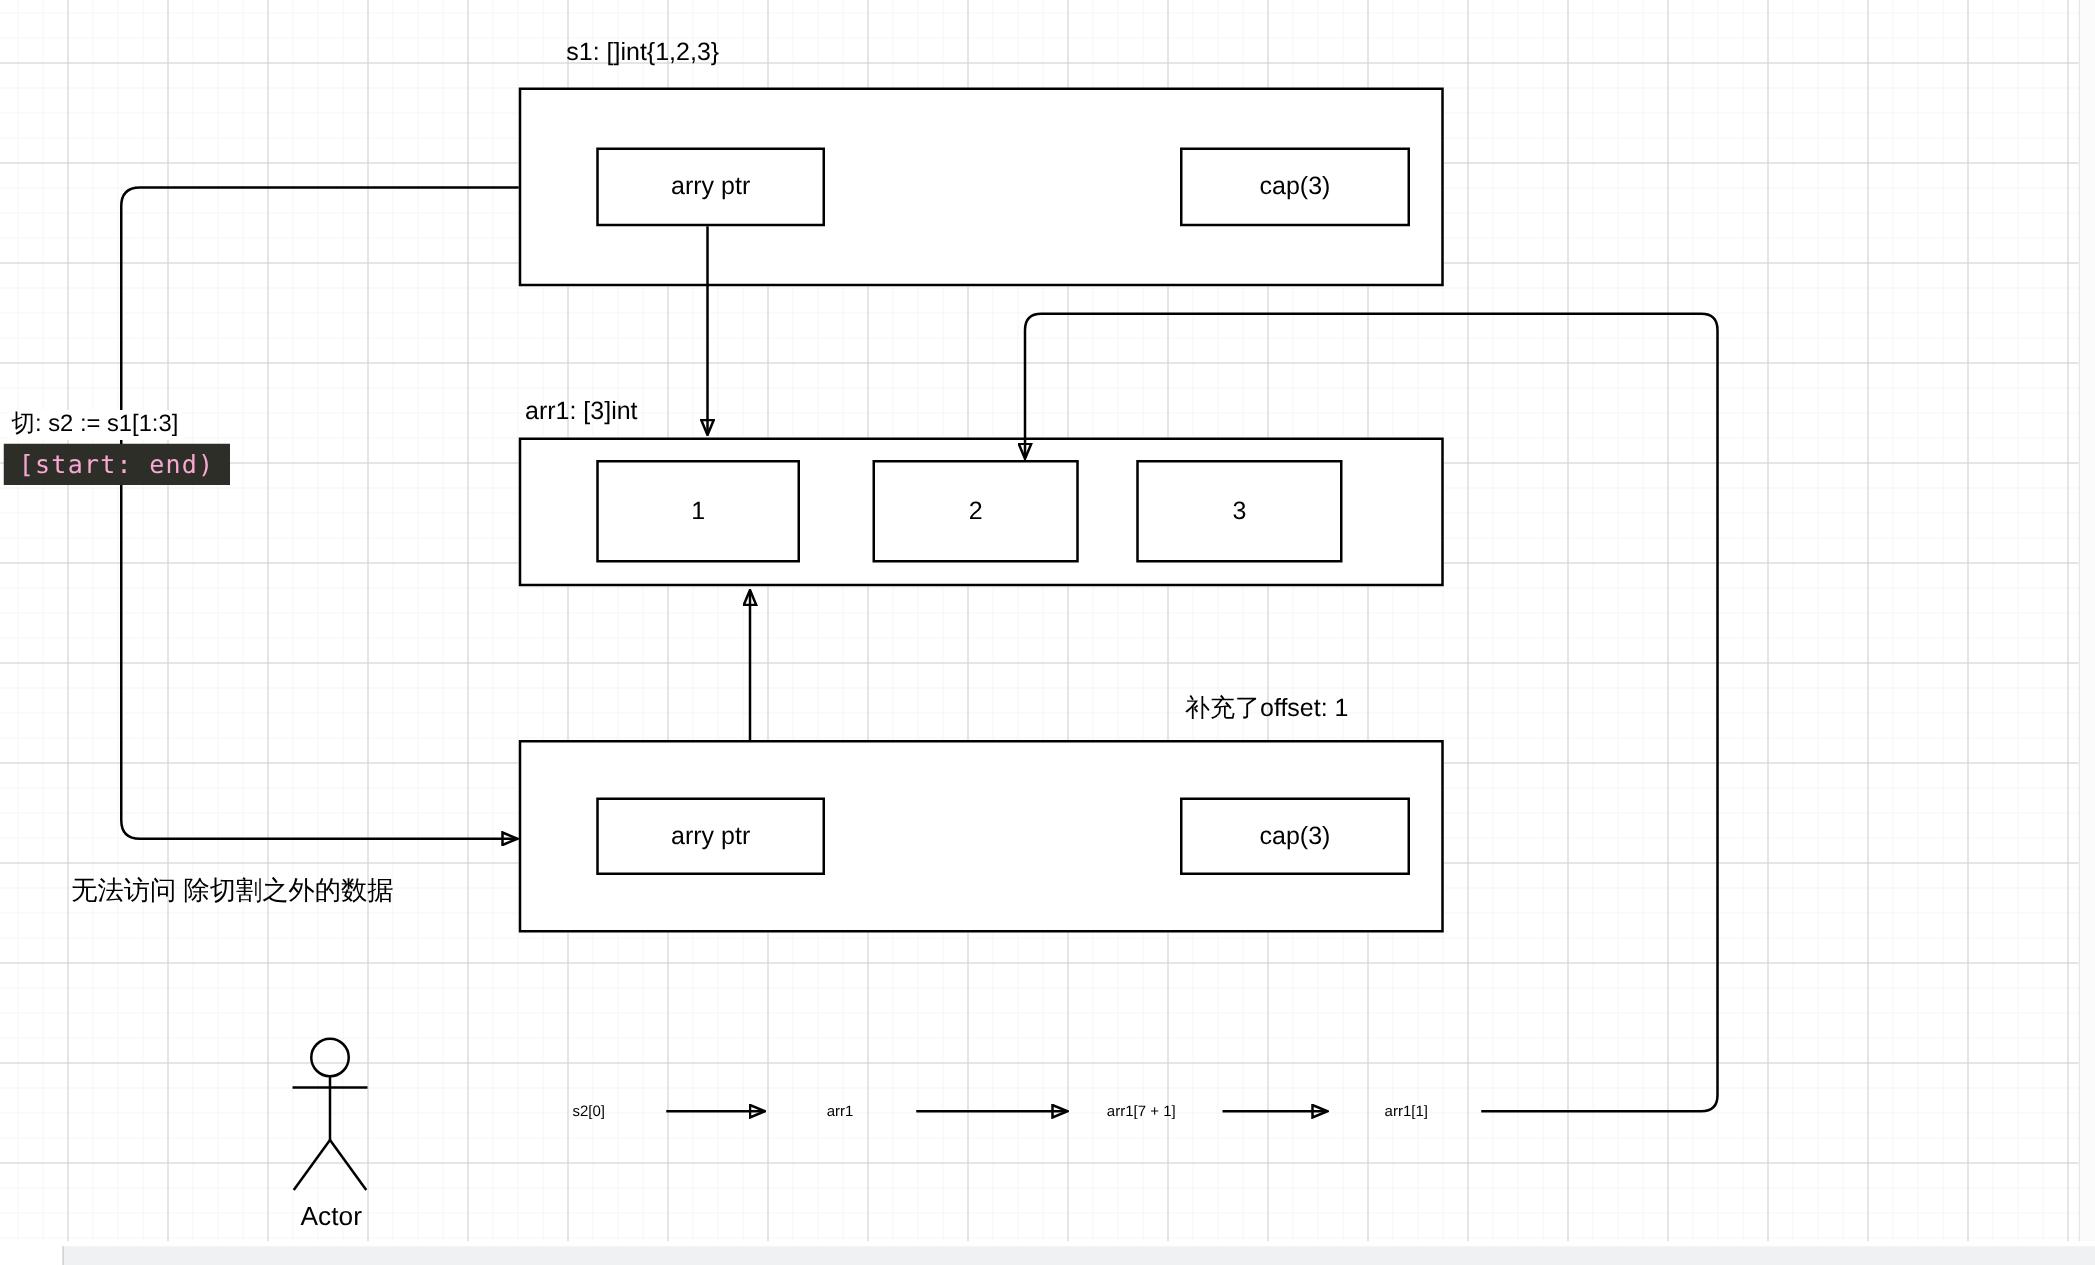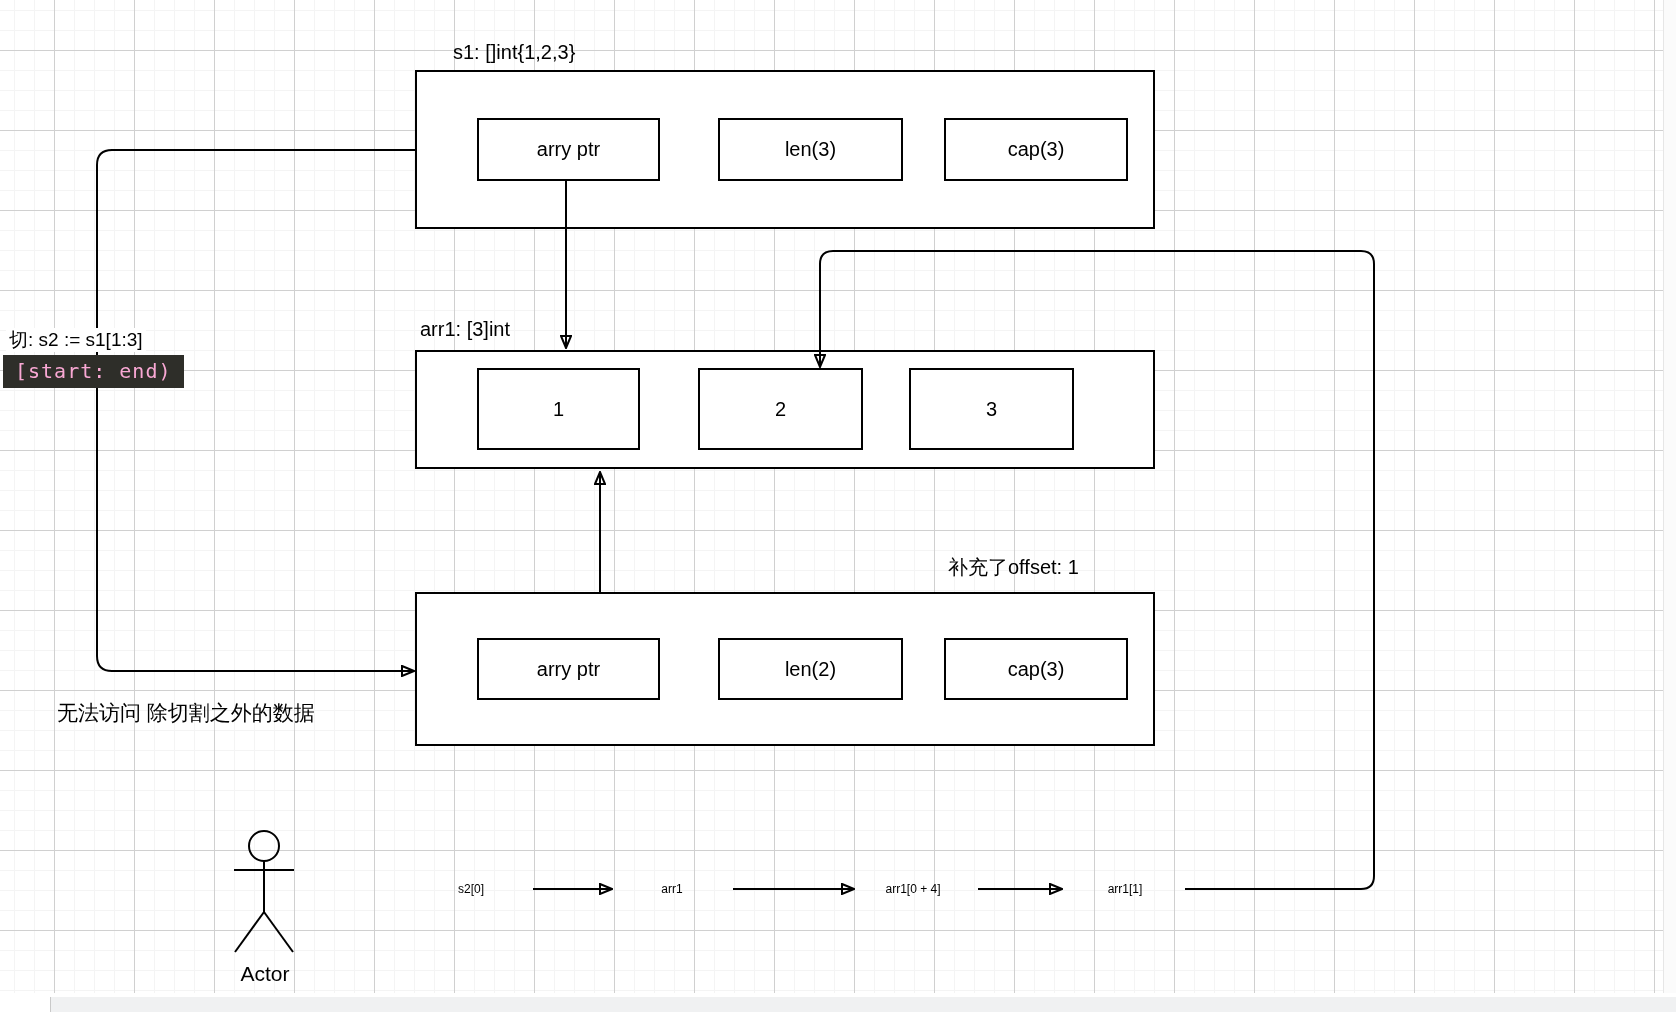--- a/index.html
+++ b/index.html
@@ -33,27 +33,24 @@
   svg.overlay path, svg.overlay line, svg.overlay circle{stroke:var(--ink);stroke-width:2;fill:none;}
   .hscroll-bar{position:absolute;left:0;top:995px;width:1676px;height:17px;background:#fff;}
   .hscroll-track{position:absolute;left:50px;top:2px;right:0;height:15px;background:#f0f1f2;border-left:1px solid #c9c9c9;}
   .vscroll-track{position:absolute;left:1663px;top:0;width:13px;height:993px;background:#fbfbfb;border-left:1px solid #e6e6e6;}
 </style>
 </head>
 <body>
 
 <div class="canvas">
 
-  <div class="lbl" style="left:453px;top:40px;">s1: []int{1,2,3}</div>
+  <div class="lbl" style="left:453px;top:30px;">s1: []int{1,2,3}</div>
   <div class="box" style="left:415px;top:70px;width:740px;height:159px;"></div>
   <div class="cell" style="left:477px;top:118px;width:183px;height:63px;">
     <span>arry ptr</span>
-  </div>
-  <div class="cell" style="left:718px;top:118px;width:185px;height:63px;">
-    <span>len(3)</span>
   </div>
   <div class="cell" style="left:944px;top:118px;width:184px;height:63px;">
     <span>cap(3)</span>
   </div>
 
   <div class="lbl" style="left:420px;top:317px;">arr1: [3]int</div>
   <div class="box" style="left:415px;top:350px;width:740px;height:119px;"></div>
   <div class="cell" style="left:477px;top:368px;width:163px;height:82px;">
     <span>1</span>
   </div>
@@ -61,23 +58,20 @@
     <span>2</span>
   </div>
   <div class="cell" style="left:909px;top:368px;width:165px;height:82px;">
     <span>3</span>
   </div>
 
   <div class="lbl" style="left:948px;top:555px;">补充了offset: 1</div>
   <div class="box" style="left:415px;top:592px;width:740px;height:154px;"></div>
   <div class="cell" style="left:477px;top:638px;width:183px;height:62px;">
     <span>arry ptr</span>
-  </div>
-  <div class="cell" style="left:718px;top:638px;width:185px;height:62px;">
-    <span>len(2)</span>
   </div>
   <div class="cell" style="left:944px;top:638px;width:184px;height:62px;">
     <span>cap(3)</span>
   </div>
 
   <svg class="overlay">
     <defs>
       <marker id="ah" markerUnits="userSpaceOnUse" markerWidth="14" markerHeight="12" refX="12" refY="6" orient="auto">
         <path d="M1,1 L13,6 L1,11 Z" fill="#000" stroke="none"></path>
       </marker>
@@ -104,20 +98,20 @@
     </g>
   </svg>
 
   <div class="slice-note">切: s2 := s1[1:3]</div>
   <div class="range-hint" style="background: rgb(46, 46, 41); color: #f9a8d4;">[start: end)</div>
   <div class="lbl" style="left:57px;top:701px;font-size:21px;">无法访问 除切割之外的数据</div>
   <div class="lbl" style="left:225px;top:962px;width:80px;text-align:center;font-size:21px;">Actor</div>
 
   <div class="flow-lbl" style="left:441px;width:60px;">s2[0]</div>
   <div class="flow-lbl" style="left:646px;width:52px;">arr1</div>
-  <div class="flow-lbl" style="left:854px;width:118px;">arr1[0 + 4]</div>
+  <div class="flow-lbl" style="left:854px;width:118px;">arr1[7 + 1]</div>
   <div class="flow-lbl" style="left:1081px;width:88px;">arr1[1]</div>
 </div>
 
 <div class="vscroll-track"></div>
 <div class="hscroll-bar">
   <div class="hscroll-track"></div>
 </div>
 
 </body></html>

